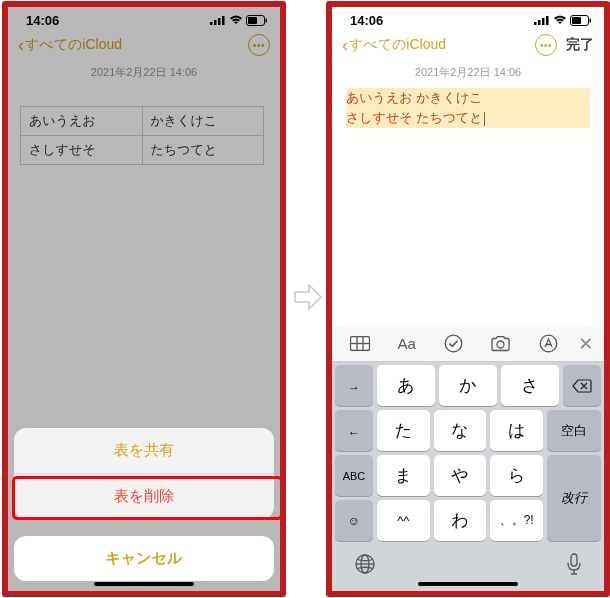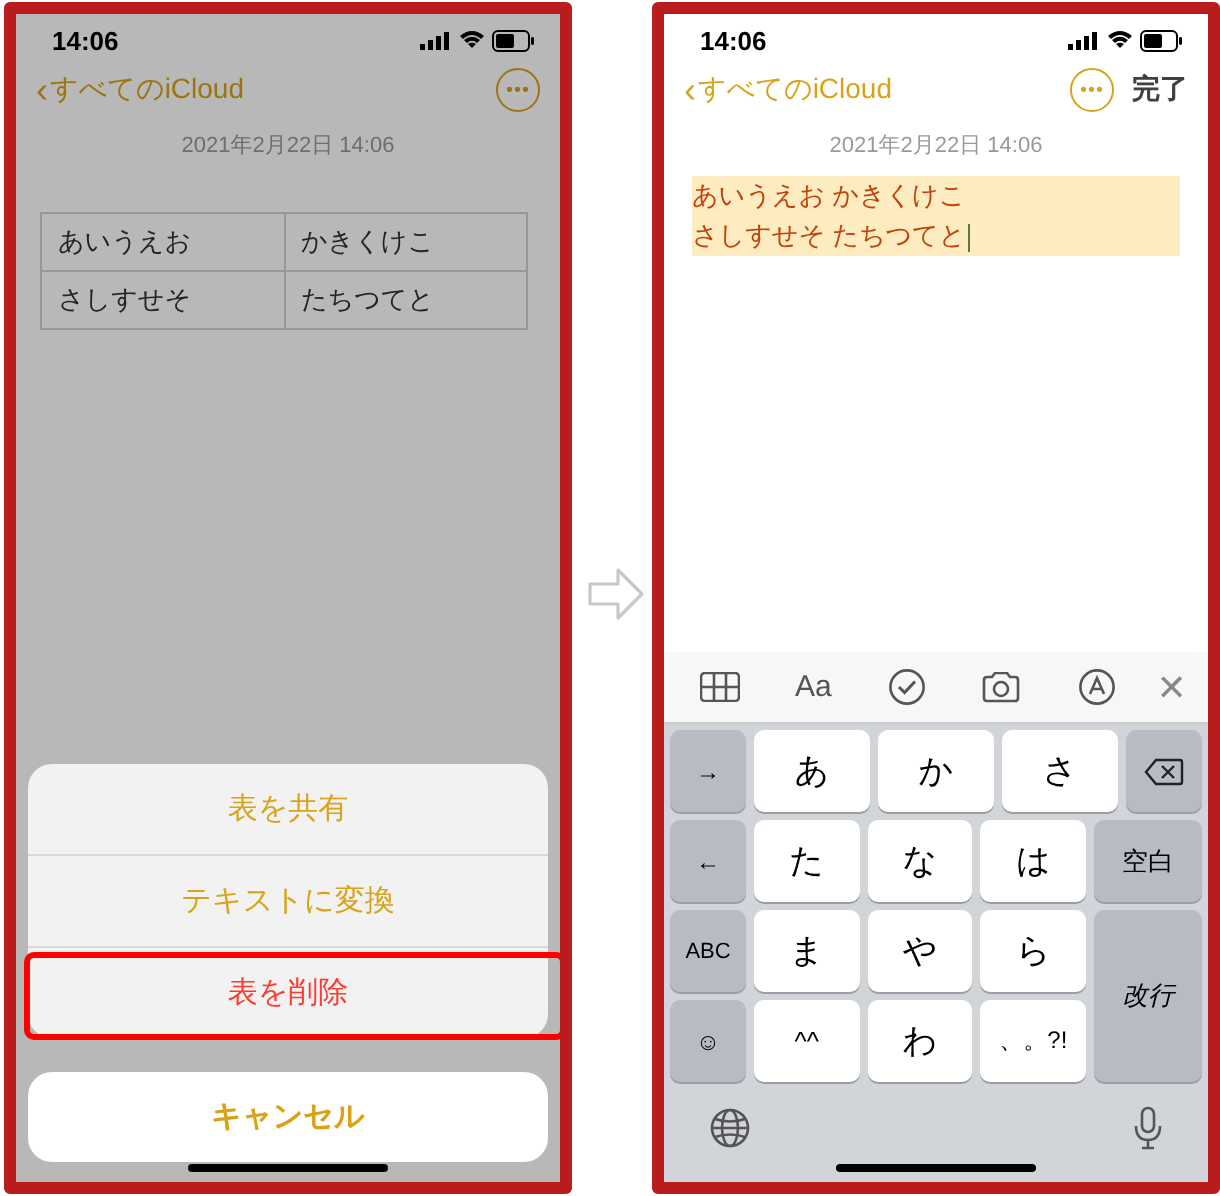--- a/index.html
+++ b/index.html
@@ -90,21 +90,20 @@
       </tr>
     </tbody>
       </table>
   </div>
 
   <div class="overlay"></div>
 
   <div class="action-sheet">
     <div class="action-group">
       <div class="action-item">表を共有</div>
-      <div class="action-item">テキストに変換</div>
       <div class="action-item red">表を削除</div>
     </div>
     <div class="cancel-btn">キャンセル</div>
   </div>
   <div class="highlight-box" style="left:4px; top:469px; width:271px; height:44px;"></div>
   <div class="home-ind"></div>
 </div>
 
 <div class="arrow-between">
   <svg width="34" height="34" viewBox="0 0 34 34">

